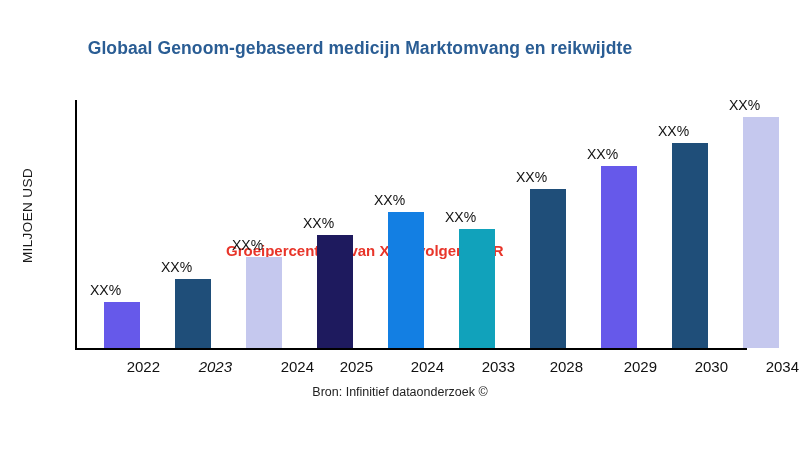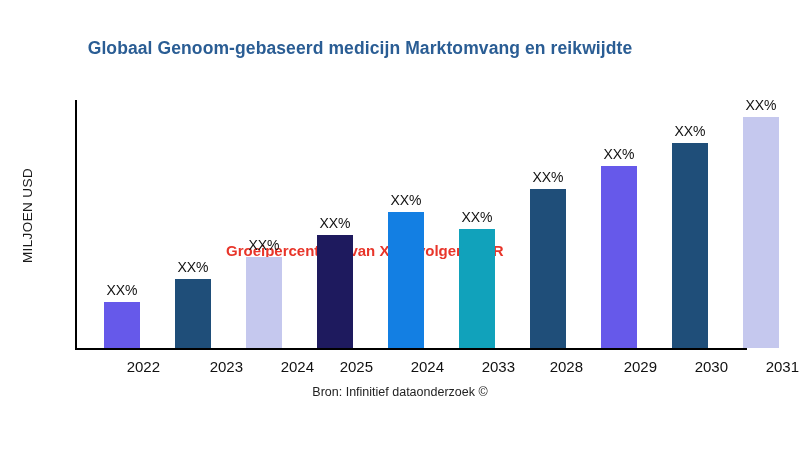--- a/index.html
+++ b/index.html
@@ -72,21 +72,20 @@
   .bar {
     position: absolute;
     bottom: 0;
     left: 0;
     width: 36px;
   }
   .bar-label {
     position: absolute;
     left: -14px;
     width: 64px;
-    text-align: center;
     font-size: 14px;
     color: #121212;
     white-space: nowrap;
   }
   .tick-label {
     position: absolute;
     top: 258px;
     width: 76px;
     text-align: right;
     font-size: 15px;
@@ -161,26 +160,26 @@
     <div class="bar-group" style="left:597px;">
       <div class="bar" style="height:205px;background:#1f4e79;"></div>
       <div class="bar-label" style="bottom:209px;">XX%</div>
     </div>
     <div class="bar-group" style="left:668px;">
       <div class="bar" style="height:231px;background:#c5c8ee;"></div>
       <div class="bar-label" style="bottom:235px;">XX%</div>
     </div>
 
     <div class="tick-label" style="left:9px;">2022</div>
-    <div class="tick-label" style="left:92px;">2023</div>
+    <div class="tick-label" style="left:81px;font-style:italic;">2023</div>
     <div class="tick-label" style="left:163px;">2024</div>
     <div class="tick-label" style="left:222px;">2025</div>
     <div class="tick-label" style="left:293px;">2024</div>
     <div class="tick-label" style="left:364px;">2033</div>
     <div class="tick-label" style="left:432px;">2028</div>
     <div class="tick-label" style="left:506px;">2029</div>
     <div class="tick-label" style="left:577px;">2030</div>
-    <div class="tick-label" style="left:648px;">2031</div>
+    <div class="tick-label" style="left:648px;">2034</div>
   </div>
 
   <div id="source-note">Bron: Infinitief dataonderzoek ©</div>
 
 </div>
 
 </body></html>

